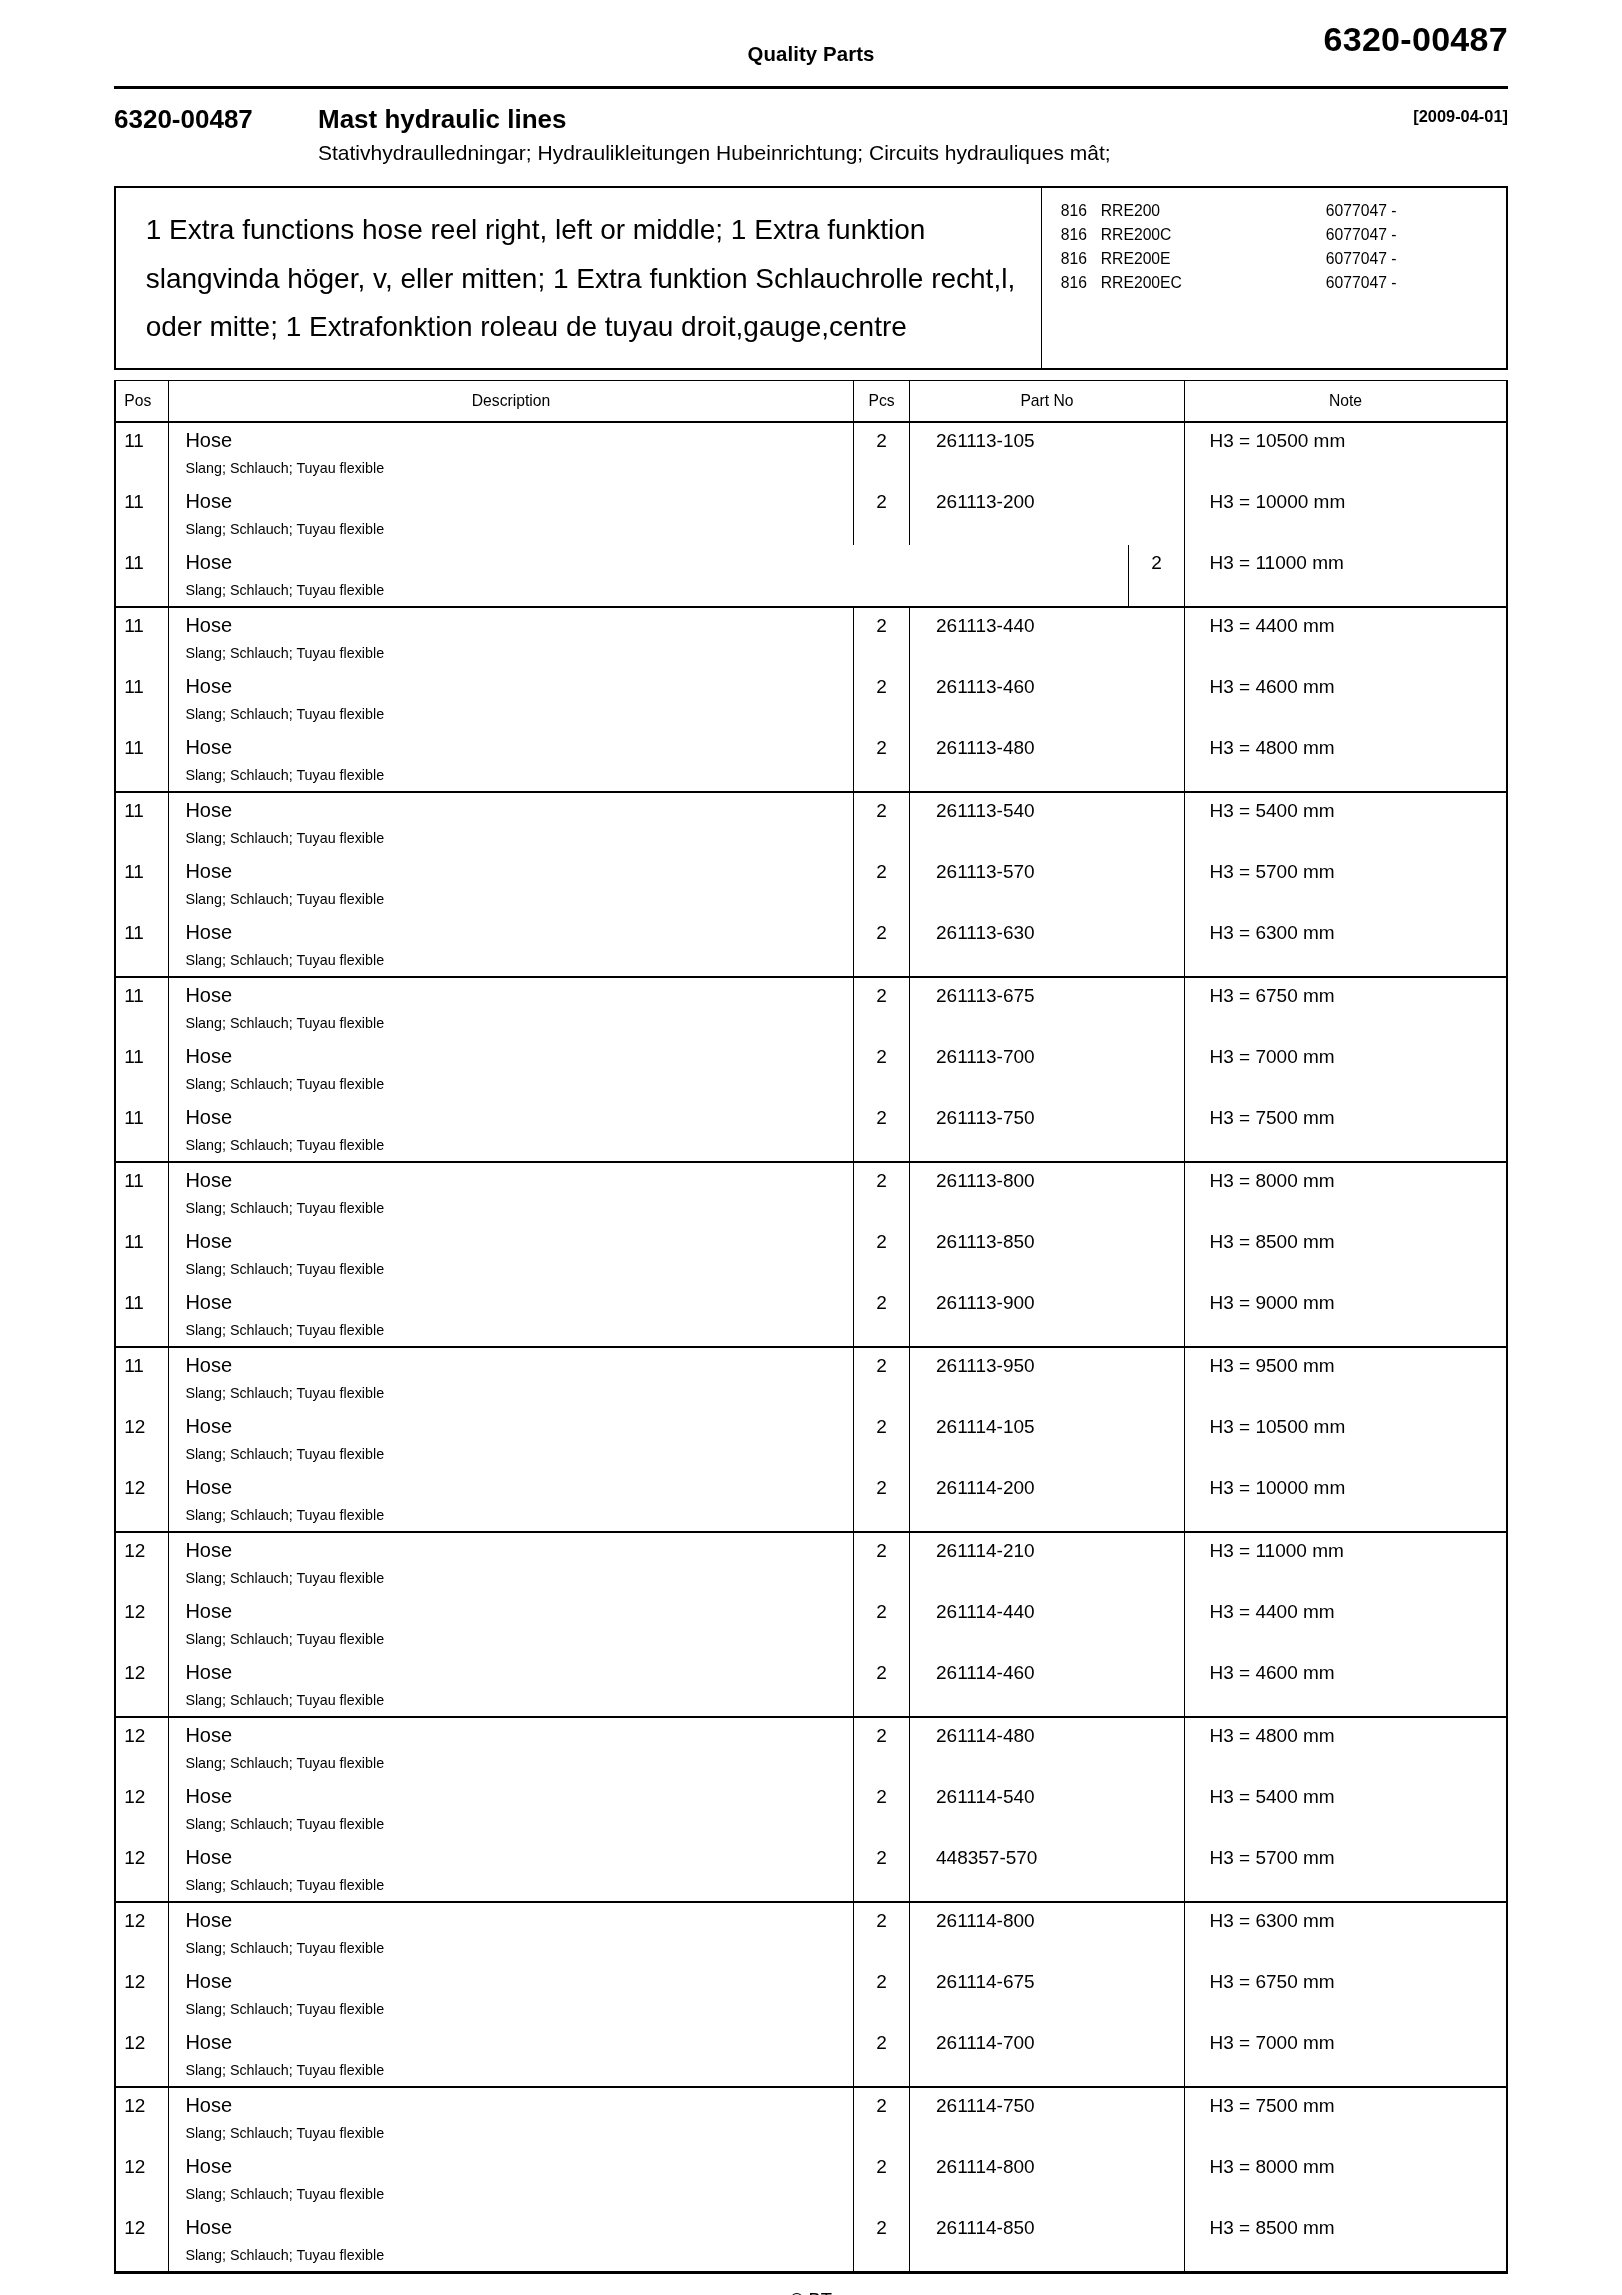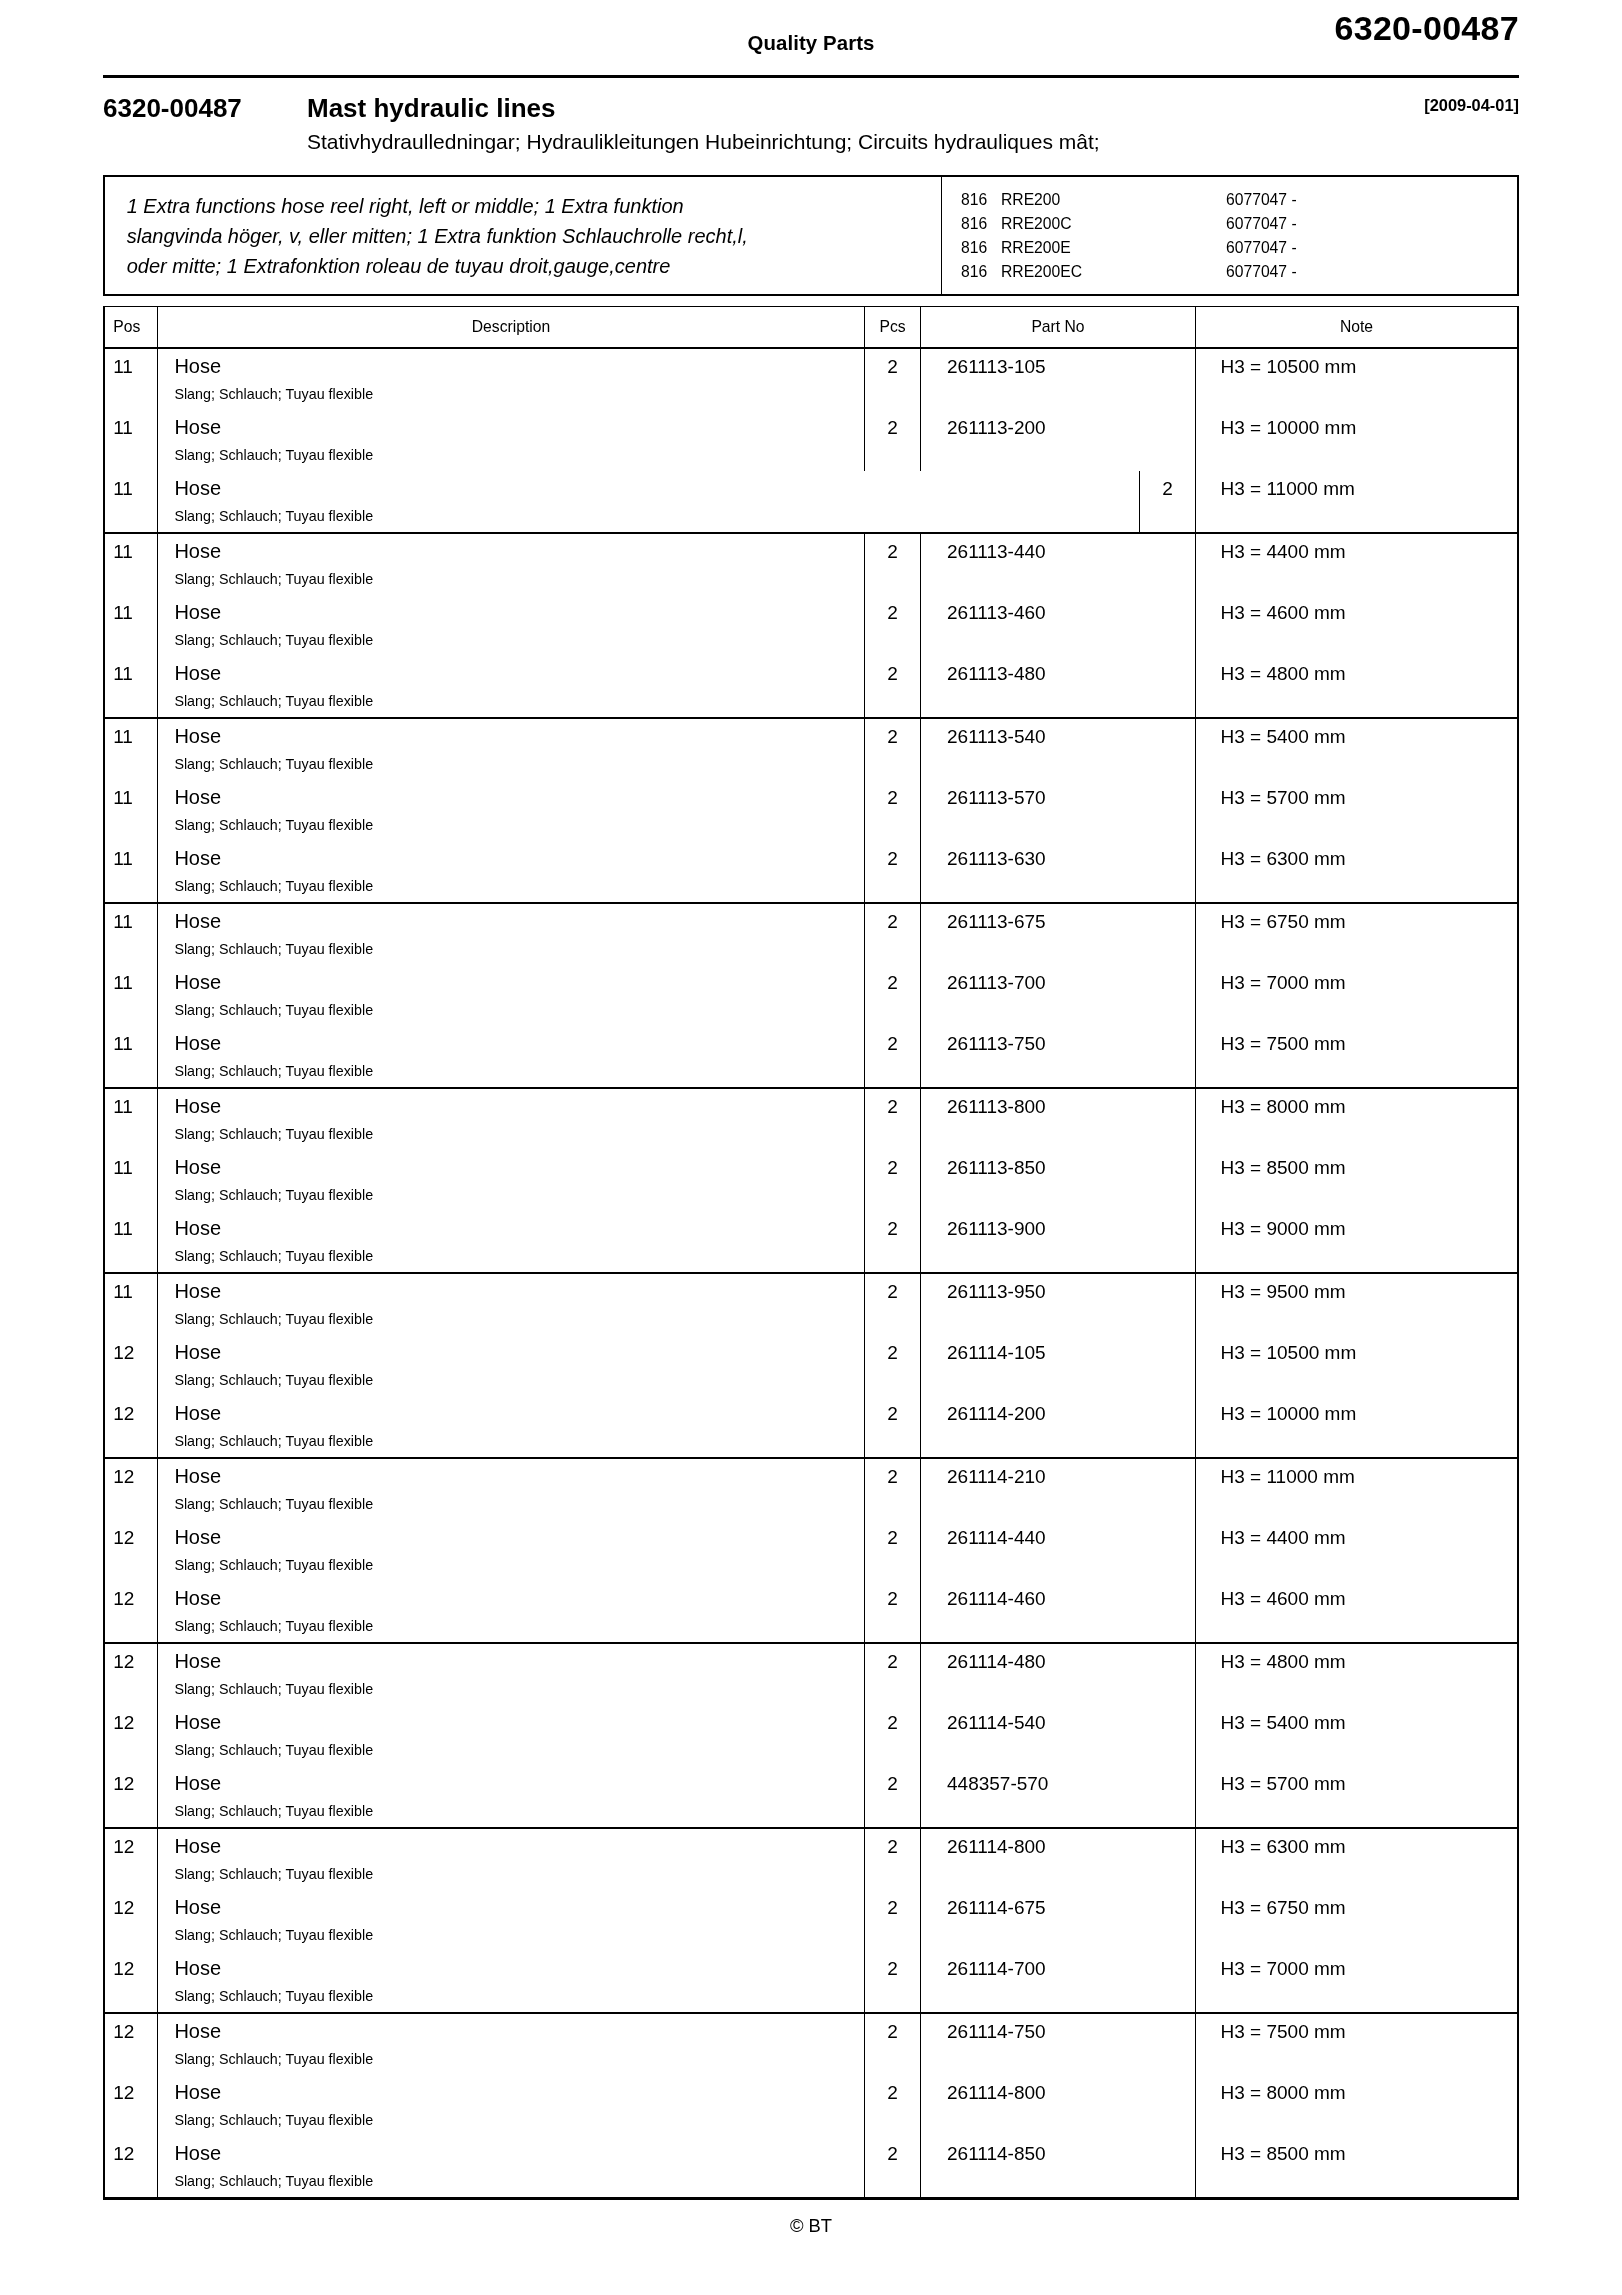--- a/index.html
+++ b/index.html
@@ -14,21 +14,21 @@
     color: #000000;
     position: relative;
     overflow: hidden;
   }
 
   .page {
     position: absolute;
     left: 0; top: 0;
     width: 1622px;
     height: 2295px;
-    padding: 1px;
+    padding: 12px;
     box-sizing: border-box;
   }
 
   
   .topbar {
     position: relative;
     height: 74px;
     margin: 0 102px 0 102px;
   }
   .topbar-center {
@@ -98,23 +98,22 @@
     min-height: 95px;
     box-sizing: border-box;
   }
   .infobox-left {
     flex: 0 0 837px;
     border-right: 1.4px solid #000;
     padding: 12.3px 13.6px 11px 17.7px;
     box-sizing: border-box;
   }
   .infobox-left p {
-    margin: 4px;
-    font-style: italic;
-    font-size: 20px;
+    margin: 12px;
+    font-size: 28px;
     line-height: 1.30;
     white-space: nowrap;
   }
   .infobox-right {
     flex: 1 1 auto;
     padding: 11px 0 8.2px 0;
     box-sizing: border-box;
   }
   .model-row {
     display: flex;

